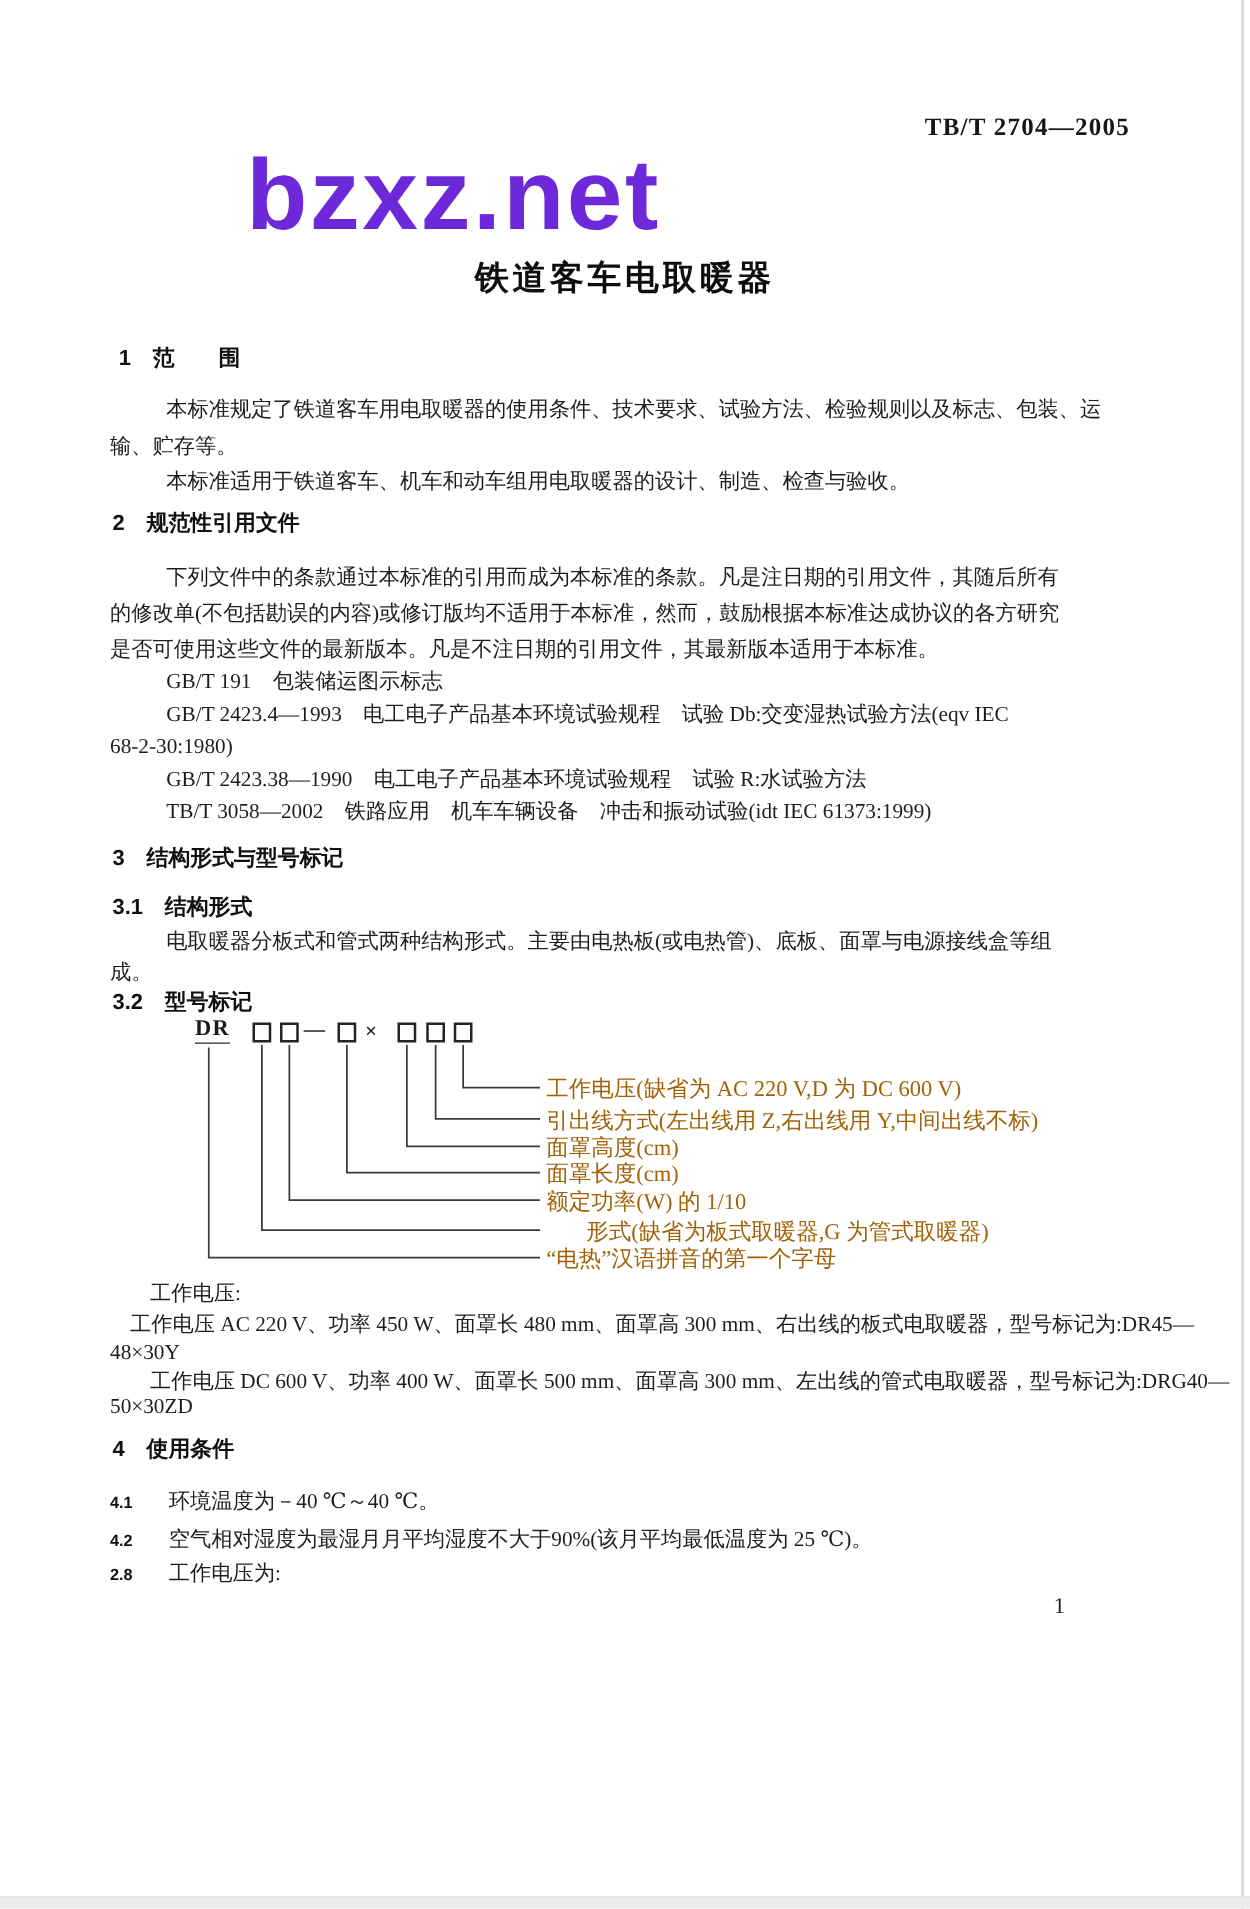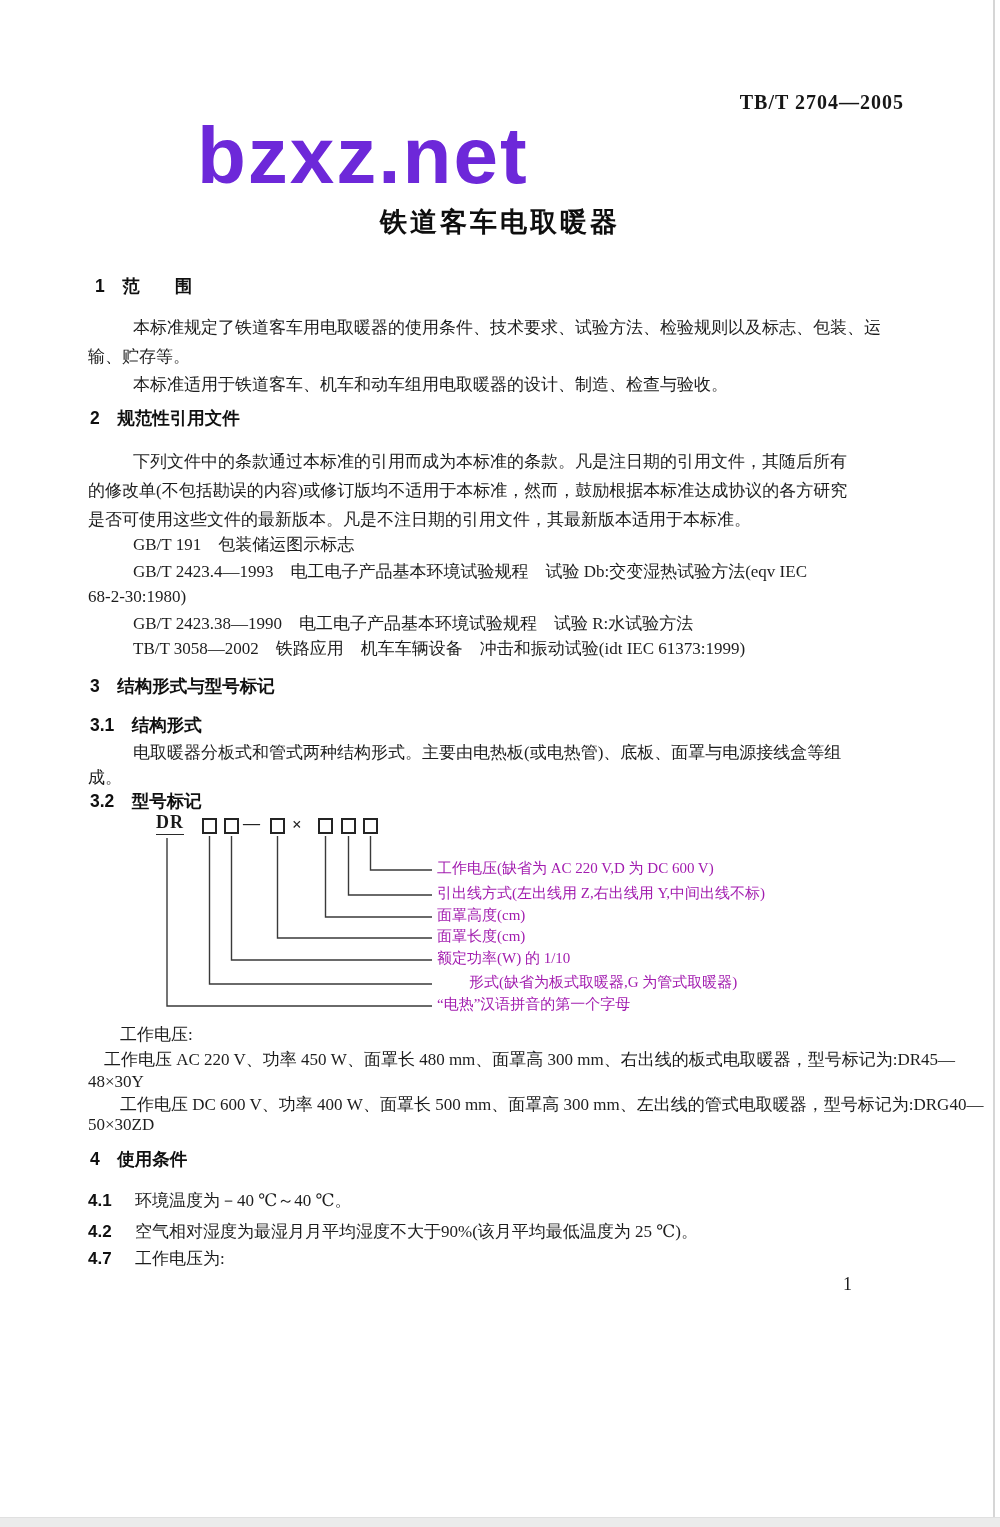--- a/index.html
+++ b/index.html
@@ -52,21 +52,21 @@
     font-weight:bold;
     font-size:27px;
     letter-spacing:3px;
     color:#0e0e0e;
   }
   .c-num{
     display:inline-block;
     width:47px;
     font-family:"Liberation Sans","DejaVu Sans",sans-serif;
     font-weight:bold;
-    font-size:17px;
+    font-size:13px;
     color:#101010;
   }
   .model-box{
     position:absolute;
     width:15px;height:16px;
     box-sizing:border-box;
     border:2px solid #242424;
     background:#fff;
   }
   .model-sep{
@@ -84,22 +84,22 @@
     letter-spacing:1px;
     color:#1a1a1a;
     border-bottom:1.6px solid #2a2a2a;
     padding-bottom:1px;
     font-family:"Liberation Serif","DejaVu Serif",serif;
   }
   .dg-label{
     position:absolute;
     left:437px;
     white-space:nowrap;
-    font-size:15px;
-    color:#a21caf;
+    font-size:18px;
+    color:#a16207;
     font-family:"Liberation Serif","DejaVu Serif",serif;
   }
   .right-edge{
     position:absolute;
     top:0; left:993px;
     width:2px; height:1527px;
     background:#d6d6d6;
   }
   .bottom-strip{
     position:absolute;
@@ -186,21 +186,21 @@
 
   <div class="ln hd" style="left:90px; top:1149px;">4　使用条件</div>
 
   <div class="ln" style="left:88px; top:1190px;">
     <span class="c-num">4.1</span><span>环境温度为－40 ℃～40 ℃。</span>
   </div>
   <div class="ln" style="left:88px; top:1221px;">
     <span class="c-num">4.2</span><span>空气相对湿度为最湿月月平均湿度不大于90%(该月平均最低温度为 25 ℃)。</span>
   </div>
   <div class="ln" style="left:88px; top:1248px;">
-    <span class="c-num">4.7</span><span>工作电压为:</span>
+    <span class="c-num">2.8</span><span>工作电压为:</span>
   </div>
 
   <div class="page-num">1</div>
 
   <div class="right-edge"></div>
   <div class="bottom-strip"></div>
 
 </div>
 
 </body></html>

